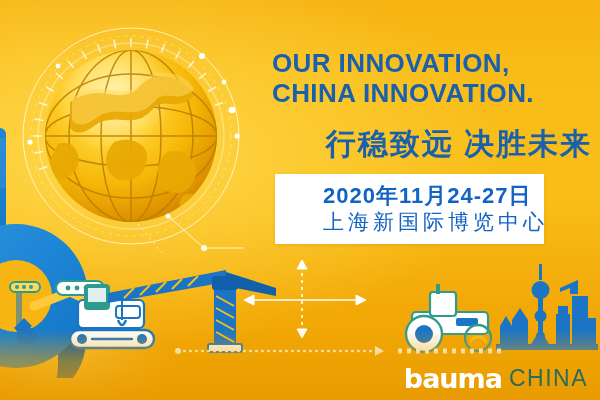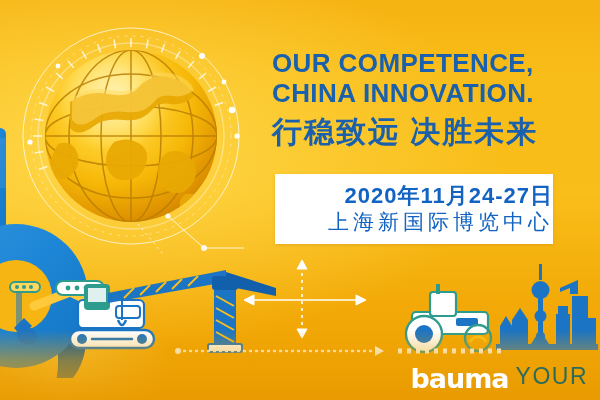--- a/index.html
+++ b/index.html
@@ -28,42 +28,42 @@
   
   .globe-wrap{position:absolute;left:18px;top:24px;width:230px;height:230px;}
 
   
   .headline{
     position:absolute;left:272px;top:48px;width:320px;
     color:#1A60AC;font-weight:bold;letter-spacing:.4px;
   }
   .hl-line{font-size:26px;line-height:30px;font-weight:bold;}
   .hl-cn{
-    font-size:30px;line-height:40px;margin-top:4px;font-weight:bold;
-    letter-spacing:2px;color:#1A60AC;white-space:nowrap;
+    font-size:30px;line-height:40px;margin-top:16px;font-weight:bold;
+    letter-spacing:2px;color:#1A60AC;white-space:nowrap;text-align:right;
   }
 
   
   .datebox{
-    position:absolute;left:275px;top:174px;width:278px;height:70px;
+    position:absolute;left:275px;top:174px;width:221px;height:70px;
     background:#FFFFFF;box-shadow:0 1px 3px rgba(120,80,0,.18);
-    display:flex;flex-direction:column;align-items:flex-end;justify-content:center;
+    display:flex;flex-direction:column;align-items:flex-start;justify-content:center;padding-left:48px;
   }
   .date-l1{font-size:22px;font-weight:bold;color:#1363C3;letter-spacing:1px;line-height:26px;white-space:nowrap;}
   .date-l2{font-size:21px;font-weight:normal;color:#1363C3;letter-spacing:4px;line-height:26px;white-space:nowrap;}
 
   
   .ground{position:absolute;left:0;top:340px;width:600px;height:22px;}
 
   
   .machines{position:absolute;left:0;top:248px;width:600px;height:110px;}
 
   
   .logo{
-    position:absolute;right:12px;bottom:6px;display:flex;align-items:flex-start;gap:7px;
+    position:absolute;right:12px;bottom:6px;display:flex;align-items:center;gap:7px;
   }
   .logo-bauma{
     font-size:27px;font-weight:bold;color:#FFFFFF;letter-spacing:-1px;
     font-family:"DejaVu Sans",sans-serif;
   }
   .logo-china{
     font-size:23px;color:#2C6B5C;letter-spacing:1.5px;
     font-family:"Liberation Sans",sans-serif;
   }
 </style>
@@ -223,21 +223,21 @@
       </g>
       <g fill="#FFFFFF" opacity=".9">
         <circle cx="186" cy="224" r="3"></circle>
         <circle cx="150" cy="236" r="2.4"></circle>
         <circle cx="150" cy="192" r="2.6"></circle>
       </g>
     </svg>
   </div>
 
   <div class="headline">
-    <div class="hl-line">OUR COMPETENCE,</div>
+    <div class="hl-line">OUR INNOVATION,</div>
     <div class="hl-line">CHINA INNOVATION.</div>
     <div class="hl-cn">行稳致远  决胜未来</div>
   </div>
 
   <div class="datebox">
     <div class="date-l1">2020年11月24-27日</div>
     <div class="date-l2">上海新国际博览中心</div>
   </div>
 
   <div class="machines">
@@ -366,16 +366,16 @@
       <circle cx="178" cy="11" r="3" fill="#FFFFFF"></circle>
       <path d="M384 11 l-9 -5 l0 10 z" fill="#FFFFFF"></path>
       <line x1="398" y1="11" x2="506" y2="11" stroke="#FFFFFF" stroke-width="5" stroke-dasharray="4 5" stroke-linecap="butt"></line>
     </svg>
   </div>
 
   <div class="bottom-band"></div>
 
   <div class="logo">
     <span class="logo-bauma">bauma</span>
-    <span class="logo-china">YOUR</span>
+    <span class="logo-china">CHINA</span>
   </div>
 
 </div>
 
 </body></html>

